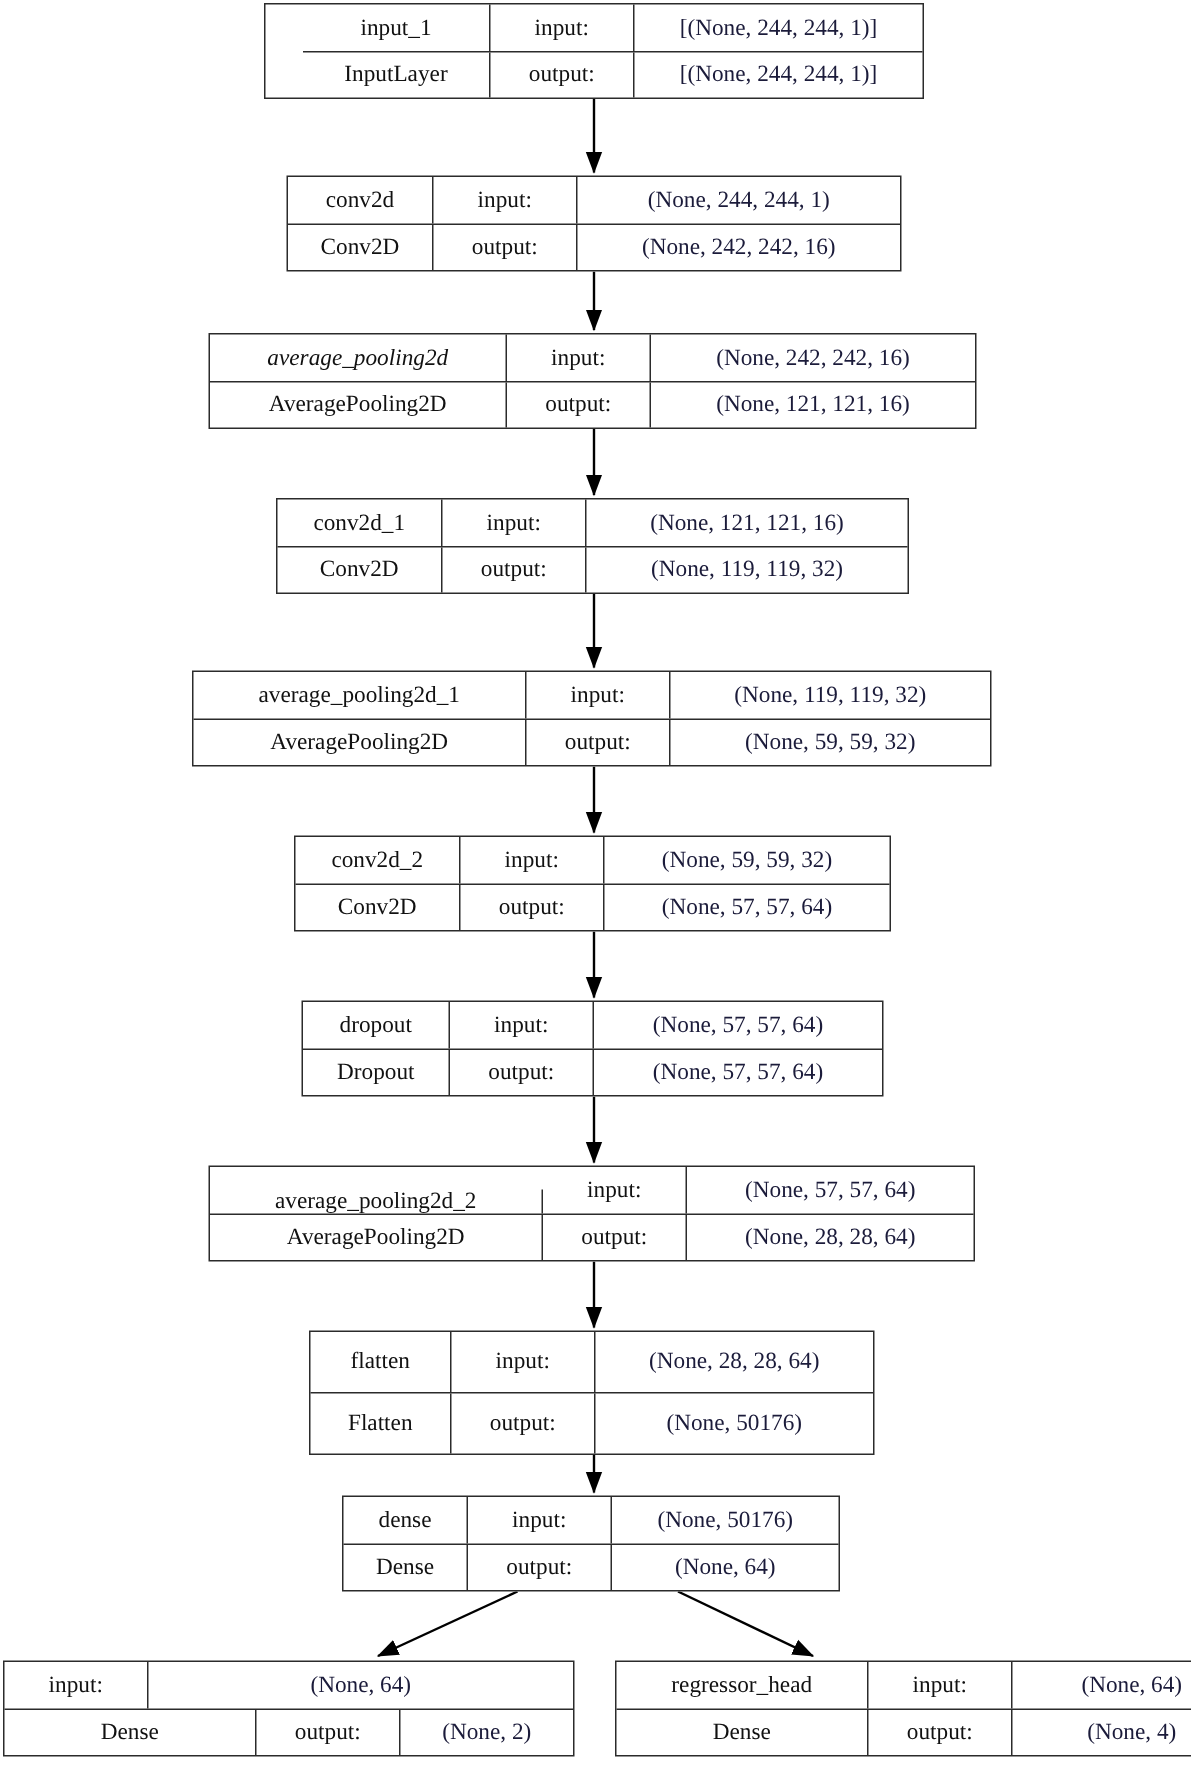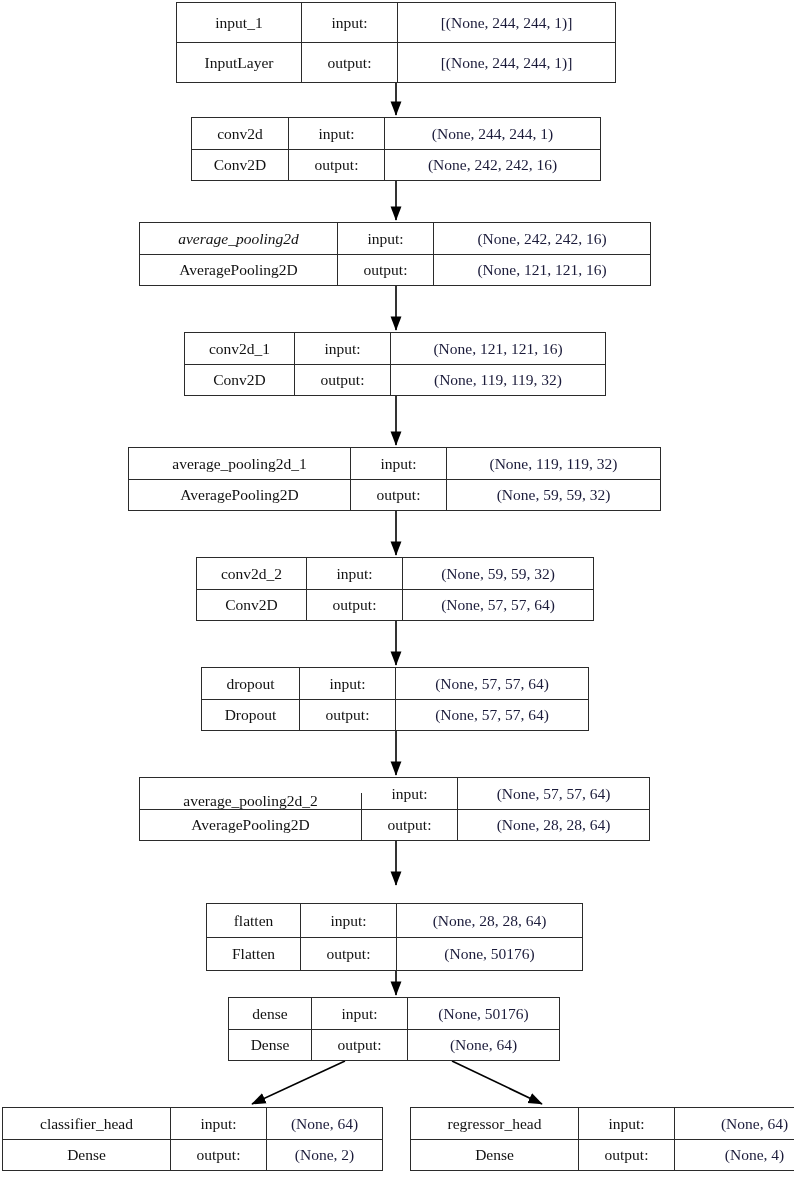--- a/index.html
+++ b/index.html
@@ -82,21 +82,21 @@
         <line x1="396" y1="511" x2="396" y2="555" stroke="#000000" stroke-width="1.6" marker-end="url(#arrowhead)"></line>
         <line x1="396" y1="621" x2="396" y2="665" stroke="#000000" stroke-width="1.6" marker-end="url(#arrowhead)"></line>
         <line x1="396" y1="731" x2="396" y2="775" stroke="#000000" stroke-width="1.6" marker-end="url(#arrowhead)"></line>
         <line x1="396" y1="841" x2="396" y2="885" stroke="#000000" stroke-width="1.6" marker-end="url(#arrowhead)"></line>
         <line x1="396" y1="951" x2="396" y2="995" stroke="#000000" stroke-width="1.6" marker-end="url(#arrowhead)"></line>
         <line x1="345" y1="1061" x2="252" y2="1104" stroke="#000000" stroke-width="1.6" marker-end="url(#arrowhead)"></line>
         <line x1="452" y1="1061" x2="542" y2="1104" stroke="#000000" stroke-width="1.6" marker-end="url(#arrowhead)"></line>
       </g>
   </svg>
   <div id="nodes">
-      <div class="node" style="left: 176px; top: 2px; width: 440px; height: 81px; border-color: rgb(43, 43, 43);">
+      <div class="node" style="left: 176px; top: 2px; width: 440px; height: 64px; border-color: rgb(43, 43, 43); padding-left: 25px;">
         <div class="node-row top" style="border-bottom-color: rgb(43, 43, 43);">
           <div class="cell c-name" style="width: 125px; border-right-color: rgb(43, 43, 43);">input_1</div>
           <div class="cell c-io" style="width: 96px; border-right-color: rgb(43, 43, 43);">input:</div>
           <div class="cell c-shape" style="flex: 1 1 auto;">[(None, 244, 244, 1)]</div>
         </div>
         <div class="node-row bottom">
           <div class="cell c-name" style="width: 125px; border-right-color: rgb(43, 43, 43);">InputLayer</div>
           <div class="cell c-io" style="width: 96px; border-right-color: rgb(43, 43, 43);">output:</div>
           <div class="cell c-shape" style="flex: 1 1 auto;">[(None, 244, 244, 1)]</div>
         </div>
@@ -178,21 +178,21 @@
           <div class="cell c-name" style="width: 222px; border-right-color: rgb(43, 43, 43); margin-top: 15px;">average_pooling2d_2</div>
           <div class="cell c-io" style="width: 96px; border-right-color: rgb(43, 43, 43);">input:</div>
           <div class="cell c-shape" style="flex: 1 1 auto;">(None, 57, 57, 64)</div>
         </div>
         <div class="node-row bottom">
           <div class="cell c-name" style="width: 222px; border-right-color: rgb(43, 43, 43);">AveragePooling2D</div>
           <div class="cell c-io" style="width: 96px; border-right-color: rgb(43, 43, 43);">output:</div>
           <div class="cell c-shape" style="flex: 1 1 auto;">(None, 28, 28, 64)</div>
         </div>
       </div>
-      <div class="node" style="left: 206px; top: 887px; width: 377px; height: 68px; border-color: rgb(43, 43, 43); margin-top: 16px;">
+      <div class="node" style="left: 206px; top: 887px; width: 377px; height: 83px; border-color: rgb(43, 43, 43);">
         <div class="node-row top" style="border-bottom-color: rgb(43, 43, 43);">
           <div class="cell c-name" style="width: 94px; border-right-color: rgb(43, 43, 43);">flatten</div>
           <div class="cell c-io" style="width: 96px; border-right-color: rgb(43, 43, 43);">input:</div>
           <div class="cell c-shape" style="flex: 1 1 auto;">(None, 28, 28, 64)</div>
         </div>
         <div class="node-row bottom">
           <div class="cell c-name" style="width: 94px; border-right-color: rgb(43, 43, 43);">Flatten</div>
           <div class="cell c-io" style="width: 96px; border-right-color: rgb(43, 43, 43);">output:</div>
           <div class="cell c-shape" style="flex: 1 1 auto;">(None, 50176)</div>
         </div>
@@ -204,21 +204,20 @@
           <div class="cell c-shape" style="flex: 1 1 auto;">(None, 50176)</div>
         </div>
         <div class="node-row bottom">
           <div class="cell c-name" style="width: 83px; border-right-color: rgb(43, 43, 43);">Dense</div>
           <div class="cell c-io" style="width: 96px; border-right-color: rgb(43, 43, 43);">output:</div>
           <div class="cell c-shape" style="flex: 1 1 auto;">(None, 64)</div>
         </div>
       </div>
       <div class="node" style="left: 2px; top: 1107px; width: 381px; height: 64px; border-color: rgb(43, 43, 43);">
         <div class="node-row top" style="border-bottom-color: rgb(43, 43, 43);">
-          <div class="cell c-name" style="width: 168px; border-right-color: rgb(43, 43, 43);">classifier_head</div>
           <div class="cell c-io" style="width: 96px; border-right-color: rgb(43, 43, 43);">input:</div>
           <div class="cell c-shape" style="flex: 1 1 auto;">(None, 64)</div>
         </div>
         <div class="node-row bottom">
           <div class="cell c-name" style="width: 168px; border-right-color: rgb(43, 43, 43);">Dense</div>
           <div class="cell c-io" style="width: 96px; border-right-color: rgb(43, 43, 43);">output:</div>
           <div class="cell c-shape" style="flex: 1 1 auto;">(None, 2)</div>
         </div>
       </div>
       <div class="node" style="left: 410px; top: 1107px; width: 425px; height: 64px; border-color: rgb(43, 43, 43);">

